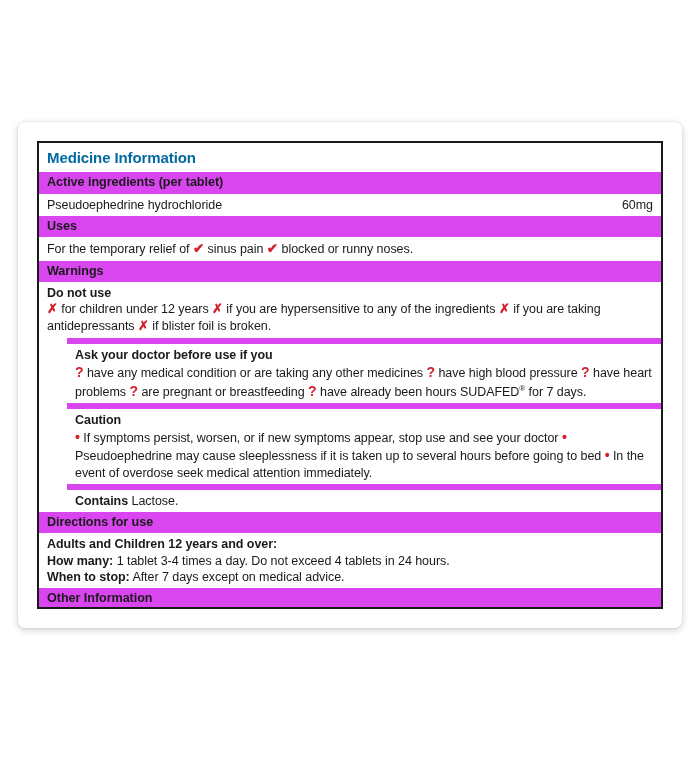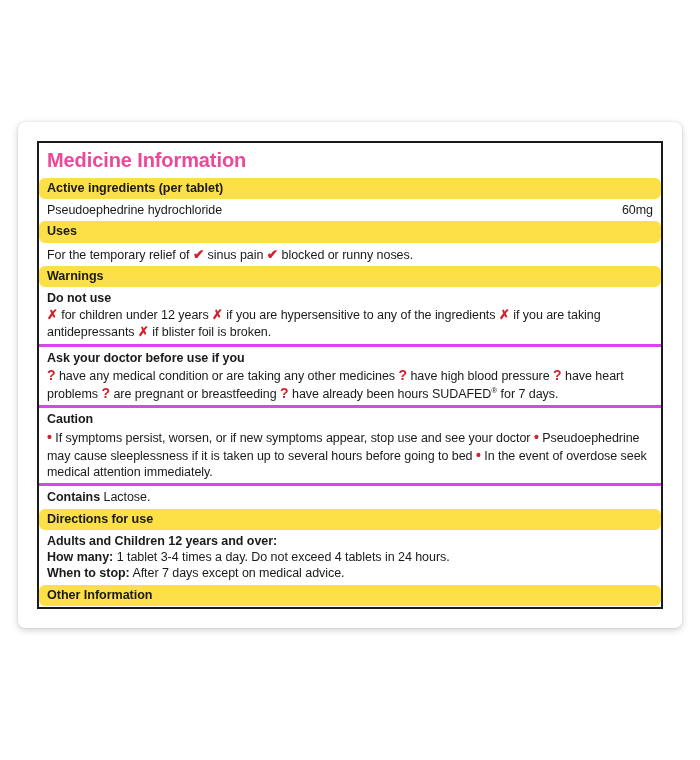--- a/index.html
+++ b/index.html
@@ -41,52 +41,52 @@
     top: 19px;
     width: 626px;
     height: 468px;
     border: 2px solid #1a1a1a;
     background: #ffffff;
     box-sizing: border-box;
     overflow: hidden;
   }
 
   .panel-title {
-    font-size: 20px;
-    font-weight: bold;
-    color: #ec4899;
+    font-size: 15px;
+    font-weight: bold;
+    color: #0369a1;
     padding: 7px 8px 6px 8px;
     letter-spacing: -0.1px;
     line-height: 1.08;
     background: #ffffff;
   }
 
   
   .band {
-    background: #fde047;
+    background: #d946ef;
     font-size: 12.6px;
     font-weight: bold;
     color: #1a1a1a;
     padding: 3px 16px 3px 8px;
     line-height: 1.22;
     letter-spacing: -0.05px;
-    border-radius: 6px;
   }
 
   
   .row {
     background: #ffffff;
     font-size: 12.5px;
     color: #1a1a1a;
     padding: 3px 8px 3px 8px;
     line-height: 1.30;
     letter-spacing: -0.05px;
   }
   .row.sep-top {
-    border-top: 3px solid #d946ef;
+    border-top: 6px solid #d946ef;
+    margin-left: 28px;
   }
 
   .row-flex {
     display: flex;
     justify-content: space-between;
     align-items: baseline;
     gap: 26px;
   }
   .amount {
     white-space: nowrap;

